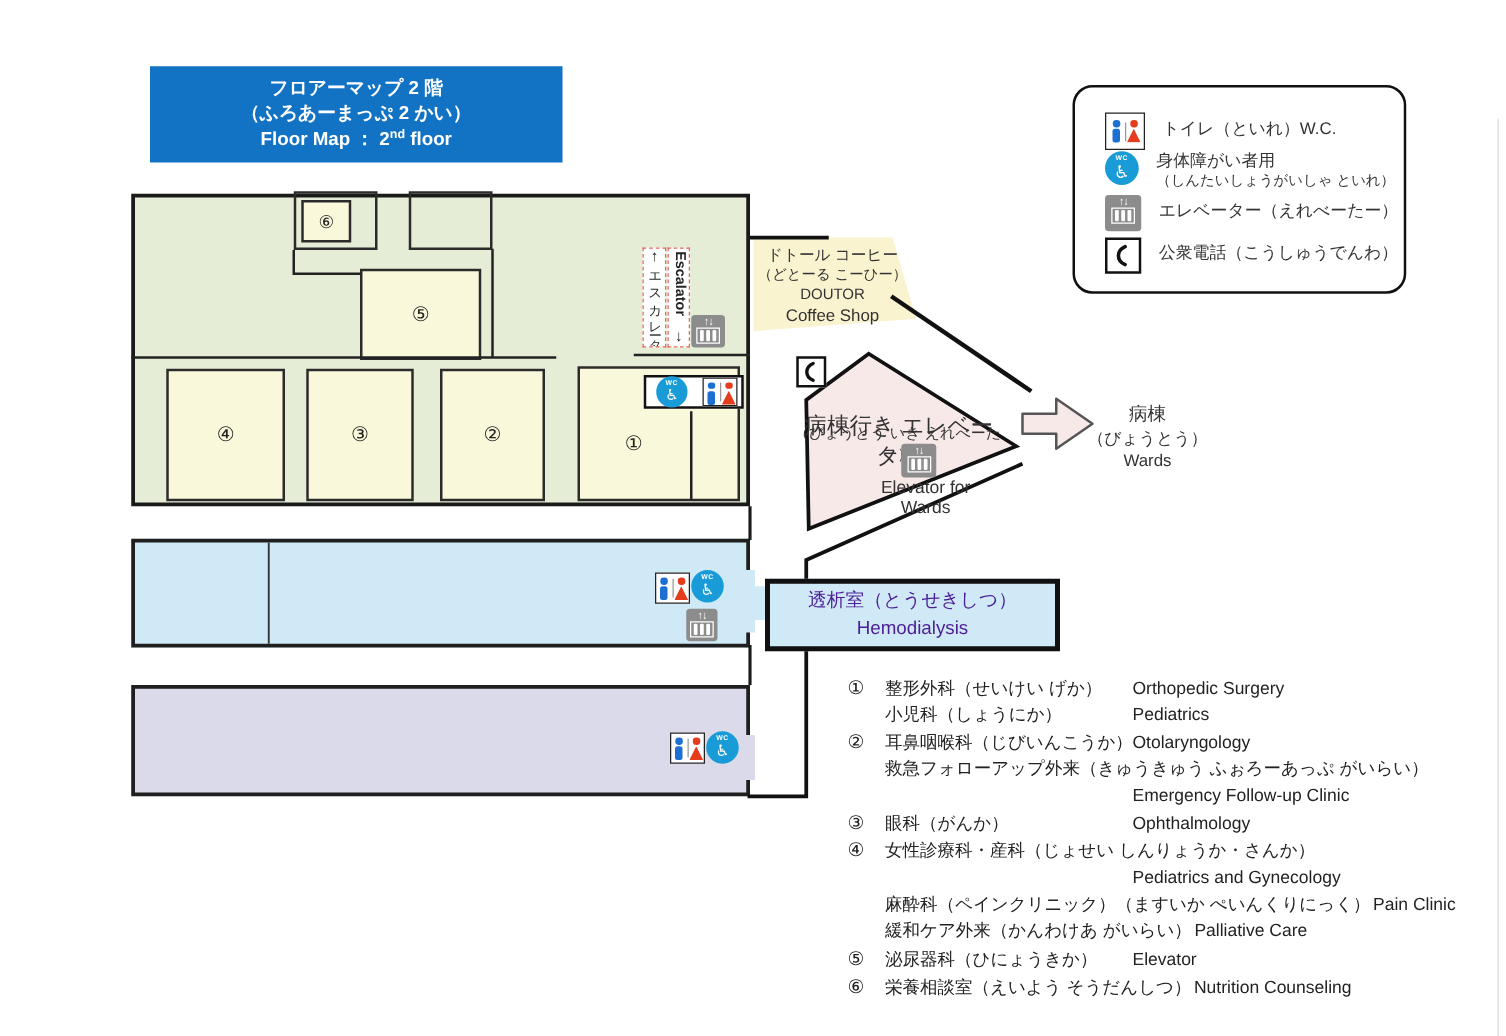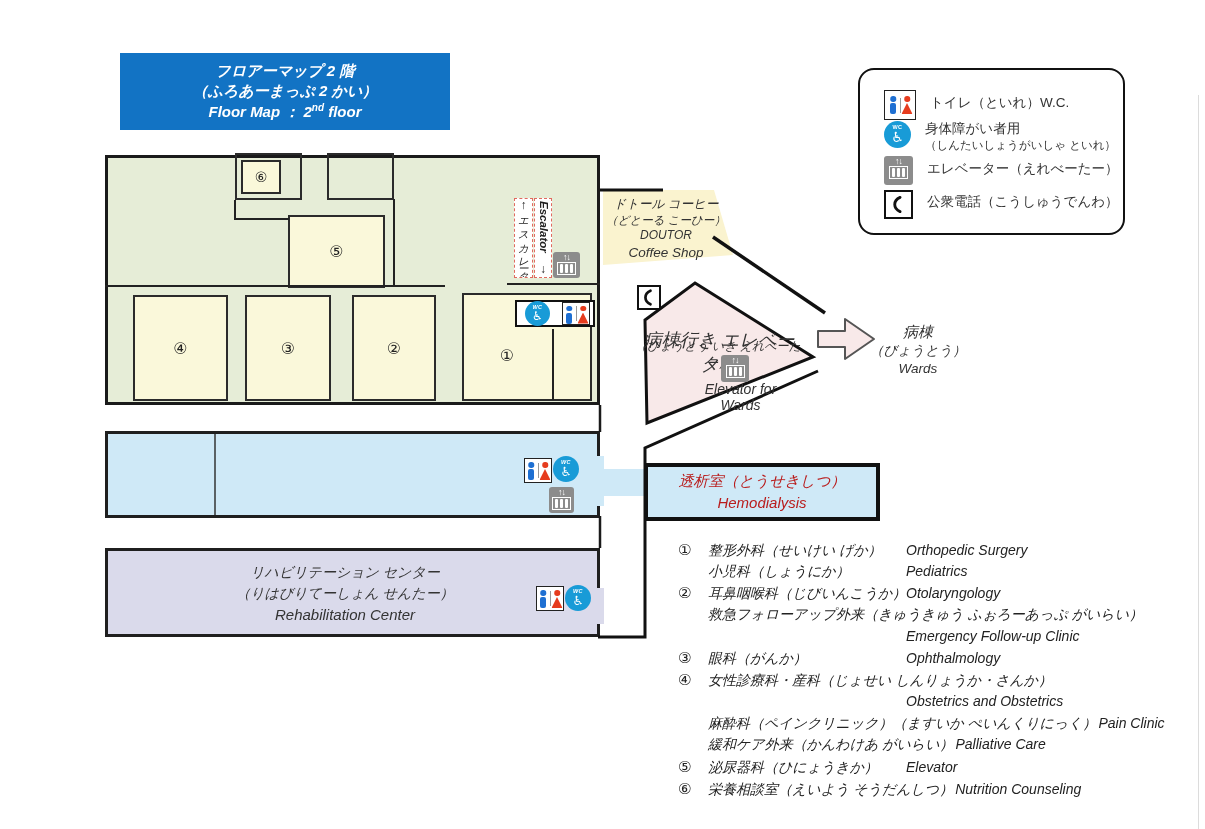--- a/index.html
+++ b/index.html
@@ -1,18 +1,18 @@
 <!DOCTYPE html>
 <html><head>
 <meta charset="utf-8">
 <style>
   html,body{margin:0;padding:0;background:#fff;}
   #canvas{position:relative;width:1205px;height:829px;background:#ffffff;overflow:hidden;
           font-family:"Liberation Sans","DejaVu Sans",sans-serif;color:#333;}
-  .abs{position:absolute;box-sizing:border-box;font-style:italic;}
+  .abs{position:absolute;box-sizing:border-box;}
   .ctr{display:flex;align-items:center;justify-content:center;text-align:center;}
   .col{display:flex;flex-direction:column;align-items:center;justify-content:center;text-align:center;}
 
   
   #title-box{left:120px;top:53px;width:330px;height:77px;background:#1273c4;color:#fff;
              font-weight:bold;line-height:1.35;font-size:15px;}
   #title-box .l3{font-size:15px;}
   #title-box sup{font-size:10px;}
 
   
@@ -21,22 +21,22 @@
   .lg-row{position:absolute;left:884px;display:flex;align-items:flex-start;z-index:9;}
   .lg-label{margin-left:14px;font-size:13.5px;color:#333;line-height:1.25;}
   .lg-sub{font-size:11.5px;}
 
   
   #main-block{left:105px;top:155px;width:495px;height:250px;background:#e6edd7;border:3px solid #1a1a1a;z-index:1;}
   .room{background:#faf8da;border:2px solid #2b2b2b;z-index:2;font-size:16px;color:#222;}
   .room-outline{border:2px solid #2b2b2b;z-index:2;background:transparent;}
   #blue-band{left:105px;top:431px;width:495px;height:87px;background:#cfe9f7;border:3px solid #1f1f1f;z-index:1;}
   #lav-band{left:105px;top:548px;width:495px;height:89px;background:#dadaeb;border:3px solid #1f1f1f;z-index:1;}
-  #hemo-box{left:644px;top:463px;width:236px;height:58px;background:#cfe9f7;border:4px solid #111;z-index:6;
-            font-size:15px;line-height:1.5;color:#b91c1c;}
+  #hemo-box{left:612px;top:463px;width:236px;height:58px;background:#cfe9f7;border:4px solid #111;z-index:6;
+            font-size:15px;line-height:1.5;color:#4c1d95;}
   #svg-layer{position:absolute;left:0;top:0;z-index:5;pointer-events:none;}
 
   
   .esc-strip{border:1.6px dashed #e06a5f;background:#fff;z-index:3;display:flex;flex-direction:column;
              align-items:center;overflow:hidden;color:#222;}
   .esc-jp{writing-mode:vertical-rl;text-orientation:upright;font-size:10.5px;line-height:1;letter-spacing:1px;}
   .esc-en{writing-mode:vertical-rl;text-orientation:mixed;font-size:11.5px;font-weight:bold;line-height:1;}
   .esc-arrow{font-size:12px;font-weight:bold;line-height:12px;}
 
   
@@ -259,25 +259,20 @@
         <i></i>
       </div>
   </div>
 
   <div id="hemo-box" class="abs col">
     <div>透析室（とうせきしつ）</div>
     <div>Hemodialysis</div>
   </div>
 
   <div id="lav-band" class="abs"></div>
-  <div id="rehab-label" class="abs maplabel" style="text-align:center;">
-    <div>リハビリテーション センター</div>
-    <div>（りはびりてーしょん せんたー）</div>
-    <div class="en">Rehabilitation Center</div>
-  </div>
   <div class="abs wc-box" style="left:536px;top:586px;width:28px;height:25px;">
     <span class="fig man" style="height:17px;"></span>
       <span class="wc-sep"></span>
       <span class="fig woman" style="height:17px;"></span>
   </div>
   <div class="abs acc" style="left:565px;top:585px;width:26px;height:26px;">
     <span class="acc-wc">WC</span>
       <span class="acc-g" style="font-size:12.5px;">♿</span>
   </div>
 
@@ -313,21 +308,21 @@
         <span class="d-en">Ophthalmology</span>
       </div>
     <div class="dept-row wide">
         <span class="d-num">④</span>
         <span class="d-jp">女性診療科・産科（じょせい しんりょうか・さんか）</span>
         <span class="d-en"></span>
       </div>
     <div class="dept-row">
         <span class="d-num"></span>
         <span class="d-jp"></span>
-        <span class="d-en">Obstetrics and Obstetrics</span>
+        <span class="d-en">Pediatrics and Gynecology</span>
       </div>
     <div class="dept-row inline">
         <span class="d-num"></span>
         <span class="d-jp">麻酔科（ペインクリニック）（ますいか ぺいんくりにっく）</span>
         <span class="d-en">Pain Clinic</span>
       </div>
     <div class="dept-row inline">
         <span class="d-num"></span>
         <span class="d-jp">緩和ケア外来（かんわけあ がいらい）</span>
         <span class="d-en">Palliative Care</span>

